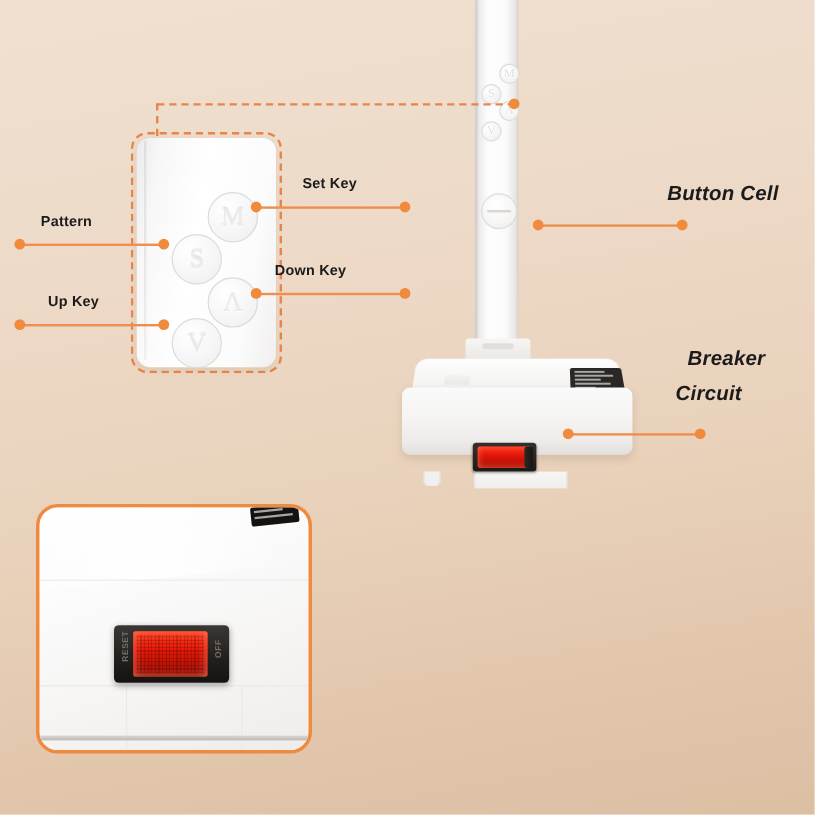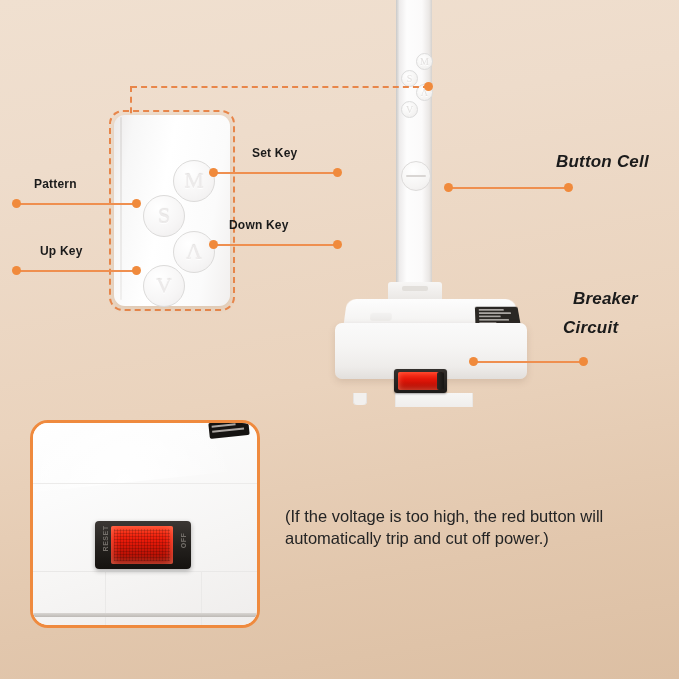--- a/index.html
+++ b/index.html
@@ -353,16 +353,15 @@
       </div>
     <div class="big-rocker">
       <span class="rk-text reset">RESET</span>
       <div class="inner"></div>
       <span class="rk-text off">OFF</span>
     </div>
     <div class="ph-shadow"></div>
   </div>
 
   <div id="bottom-text">
-    <p>(If the voltage is too high, the red button will automatically trip and cut off power.)</p>
   </div>
 
 </div>
 
 </body></html>

